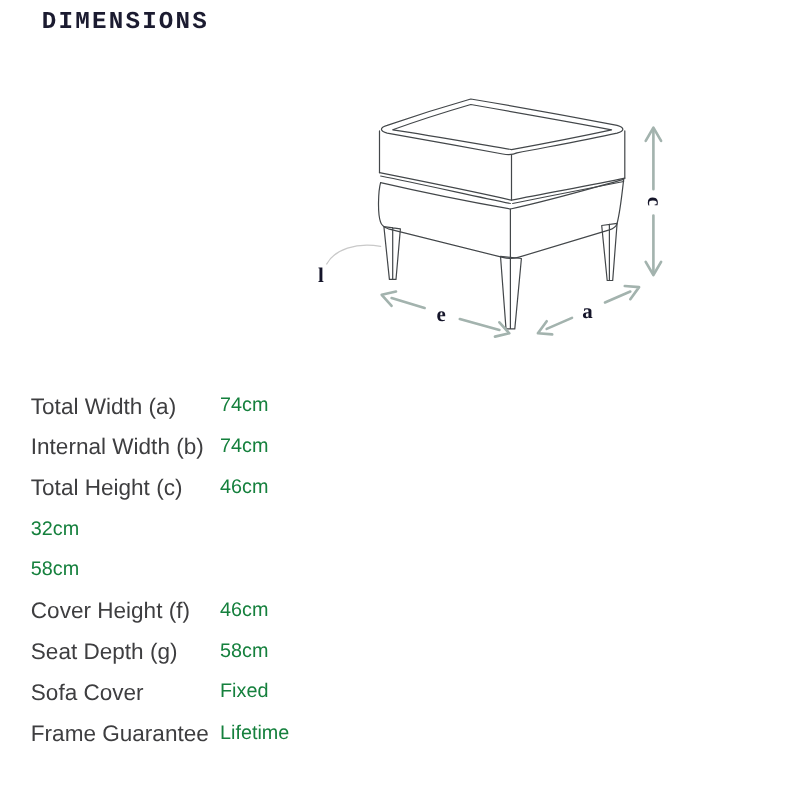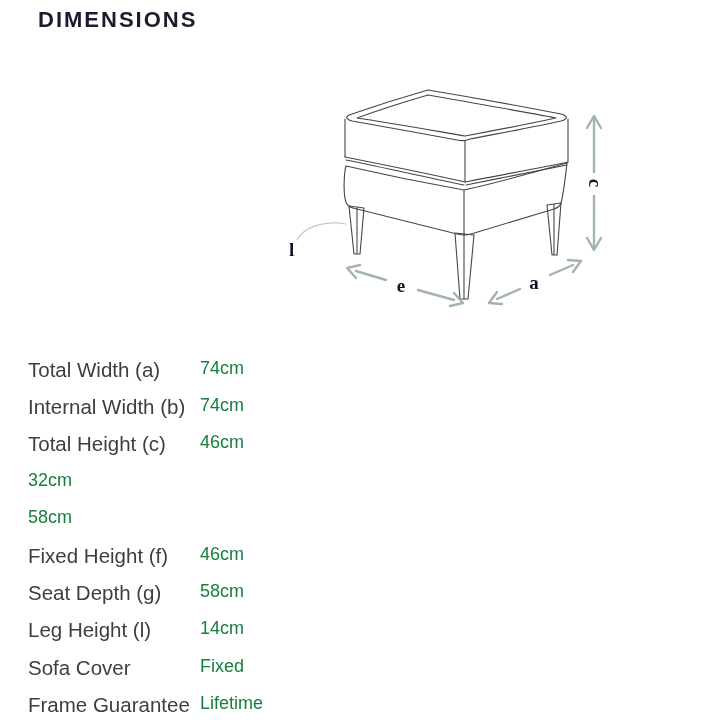--- a/index.html
+++ b/index.html
@@ -9,21 +9,21 @@
     width: 721px;
     height: 720px;
     overflow: hidden;
     font-family: "Liberation Sans", "DejaVu Sans", sans-serif;
   }
 
   .page-title {
     position: absolute;
     left: 38px;
     top: 7px;
-    font-family: Liberation Sans, sans-serif;
+    font-family: Liberation Mono, monospace;
     font-weight: 700;
     font-size: 22px;
     letter-spacing: 2px;
     color: #1b1b30;
   }
 
   .diagram-wrap {
     position: absolute;
     left: 280px;
     top: 78px;
@@ -156,33 +156,29 @@
 
   <div class="spec-row">
     <span class="spec-value">32cm</span>
   </div>
 
   <div class="spec-row">
     <span class="spec-value">58cm</span>
   </div>
 
   <div class="spec-row">
-    <span class="spec-label">Fixed Height (f)</span>
+    <span class="spec-label">Cover Height (f)</span>
     <span class="spec-value">46cm</span>
   </div>
 
   <div class="spec-row">
     <span class="spec-label">Seat Depth (g)</span>
     <span class="spec-value">58cm</span>
   </div>
 
-  <div class="spec-row">
-    <span class="spec-label">Leg Height (l)</span>
-    <span class="spec-value">14cm</span>
-  </div>
 
   <div class="spec-row">
     <span class="spec-label">Sofa Cover</span>
     <span class="spec-value">Fixed</span>
   </div>
 
   <div class="spec-row">
     <span class="spec-label">Frame Guarantee</span>
     <span class="spec-value">Lifetime</span>
   </div>

